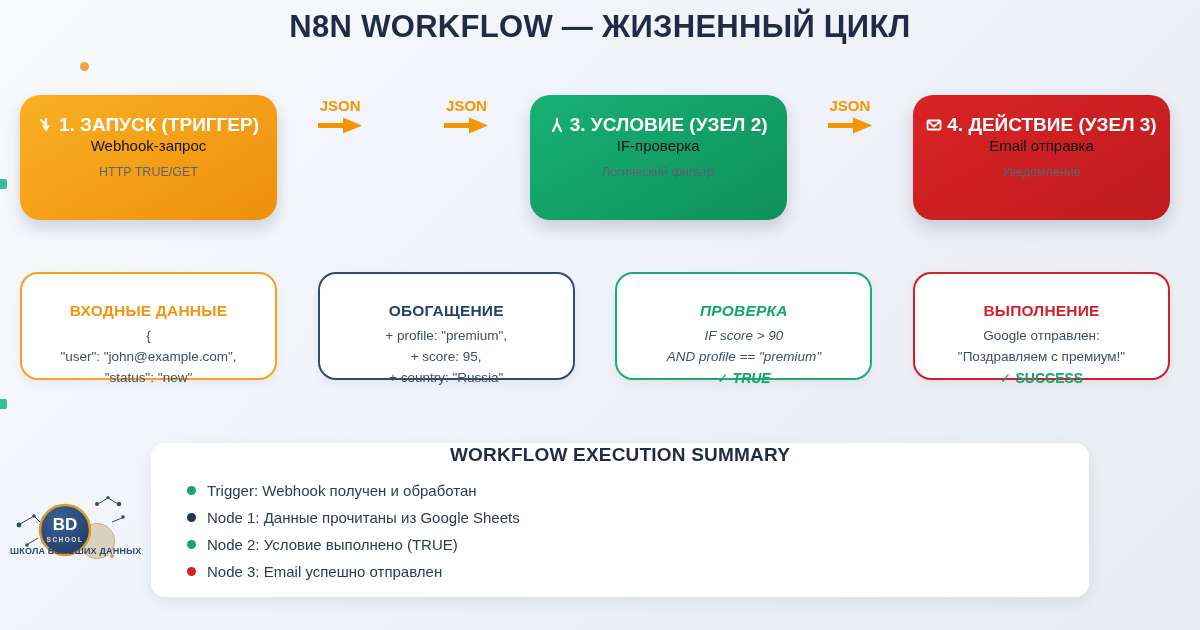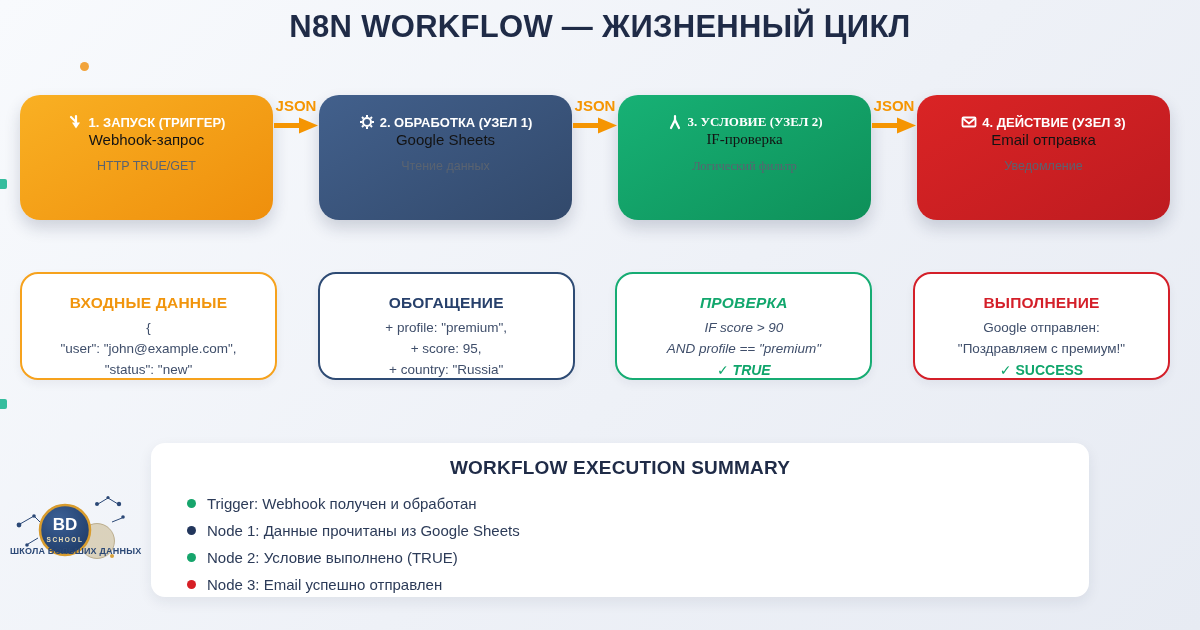--- a/index.html
+++ b/index.html
@@ -22,48 +22,48 @@
   
   .row { position:absolute; left:20px; width:1150px; display:flex; }
   .nodes-row { top:95px; height:125px; }
   .node {
     width:257px; border-radius:20px; color:#fff; text-align:center;
     display:flex; flex-direction:column; align-items:center; padding-top:16px;
     box-shadow:0 8px 16px rgba(30,40,70,.18);
   }
   .node-1 { background:linear-gradient(150deg,#f9b023,#ef8f0c); }
   .node-2 { background:linear-gradient(150deg,#42608c,#32496b); }
-  .node-3 { background:linear-gradient(150deg,#17b175,#0e9059);font-family:Liberation Serif, serif; }
+  .node-3 { background:linear-gradient(150deg,#17b175,#0e9059); }
   .node-4 { background:linear-gradient(150deg,#da2425,#be1b20); }
-  .node-header { display:flex; align-items:center; gap:5px; font-size:13px; font-weight:700; margin-top:3px; white-space:nowrap;text-align:center; }
+  .node-header { display:flex; align-items:center; gap:5px; font-size:19px; font-weight:700; margin-top:3px; white-space:nowrap;text-align:center; }
   .nicon { display:inline-flex; width:16px; height:16px; }
   .node-sub { font-size:15px; color:#131313; margin-top:1px; font-weight:500; }
   .node-detail { font-size:12.5px; color:#5a6370; margin-top:11px; }
   .connector { flex:1; display:flex; flex-direction:column; align-items:center; justify-content:flex-start; transform:translateY(2px); }
   .connector-label { color:#f59502; font-weight:700; font-size:15px; margin-bottom:1px; }
   
   .cards-row { top:272px; height:108px; }
   .spacer { flex:1; }
   .card {
     width:257px; height:108px; background:#fff; border-radius:18px; text-align:center;
-    border:2.5px solid; padding-top:20px; box-shadow:0 4px 10px rgba(30,40,70,.06);
+    border:2.5px solid; padding-top:28px; box-shadow:0 4px 10px rgba(30,40,70,.06);
   }
   .card-1 { border-color:#f6a21d; } .card-1 .card-title { color:#f1950d; }
   .card-2 { border-color:#2e4b74; } .card-2 .card-title { color:#27406b; }
   .card-3 { border-color:#16ac73;font-style:italic; } .card-3 .card-title { color:#12a76d; }
   .card-4 { border-color:#d41f29; } .card-4 .card-title { color:#d41f29; }
   .card-title { font-size:15.5px; font-weight:700; letter-spacing:.2px; }
   .card-line { font-size:13.5px; color:#3f4e6a; line-height:21px; }
   .card-body { margin-top:5px; }
   .card-result { font-size:14px; font-weight:700; color:#0fa56b; line-height:22px; }
   
   .summary {
     position:absolute; left:151px; top:443px; width:938px; height:154px;
     background:#fff; border-radius:14px; box-shadow:0 5px 14px rgba(30,40,70,.08);
-    padding-top:14px;
+    padding-top:1px;
   }
   .summary-title { text-align:center; font-size:19px; font-weight:800; color:#1f2b47; letter-spacing:.2px; }
   .summary-list { margin:11px 0 0 36px; }
   .summary-item { display:flex; align-items:center; height:27px; font-size:15px; color:#2c3b58; }
   .dot { width:9px; height:9px; border-radius:50%; margin-right:11px; flex:0 0 9px; }
   .dot-green { background:#16a56c; } .dot-navy { background:#22365c; } .dot-red { background:#d61f26; }
   
   .logo-wrap { position:absolute; left:8px; top:494px; width:125px; }
   .logo-caption { position:absolute; left:10px; top:546px; width:125px; text-align:center;
     font-size:9px; font-weight:700; color:#2b4876; letter-spacing:.2px; white-space:nowrap; }
@@ -99,35 +99,20 @@
     </div>
 
     <div class="connector">
       <div class="connector-label">JSON</div>
       <svg width="46" height="20" viewBox="0 0 46 20">
           <rect x="1" y="8" width="26" height="5" fill="#f59502"></rect>
           <polygon points="26,2.5 26,18.5 45,10.5" fill="#f59502"></polygon>
         </svg>
     </div>
 
-    <div class="node node-2">
-      <div class="node-header">
-        <span class="nicon">
-          <svg viewBox="0 0 16 16" width="16" height="16">
-              <g stroke="#fff" stroke-width="2" fill="none">
-                <circle cx="8" cy="8" r="4"></circle>
-                <path d="M8 1v2.2M8 12.8V15M1 8h2.2M12.8 8H15M3 3l1.6 1.6M11.4 11.4L13 13M13 3l-1.6 1.6M4.6 11.4L3 13"></path>
-              </g>
-            </svg>
-        </span>
-        <span>2. ОБРАБОТКА (УЗЕЛ 1)</span>
-      </div>
-      <div class="node-sub">Google Sheets</div>
-      <div class="node-detail">Чтение данных</div>
-    </div>
 
     <div class="connector">
       <div class="connector-label">JSON</div>
       <svg width="46" height="20" viewBox="0 0 46 20">
           <rect x="1" y="8" width="26" height="5" fill="#f59502"></rect>
           <polygon points="26,2.5 26,18.5 45,10.5" fill="#f59502"></polygon>
         </svg>
     </div>
 
     <div class="node node-3">

